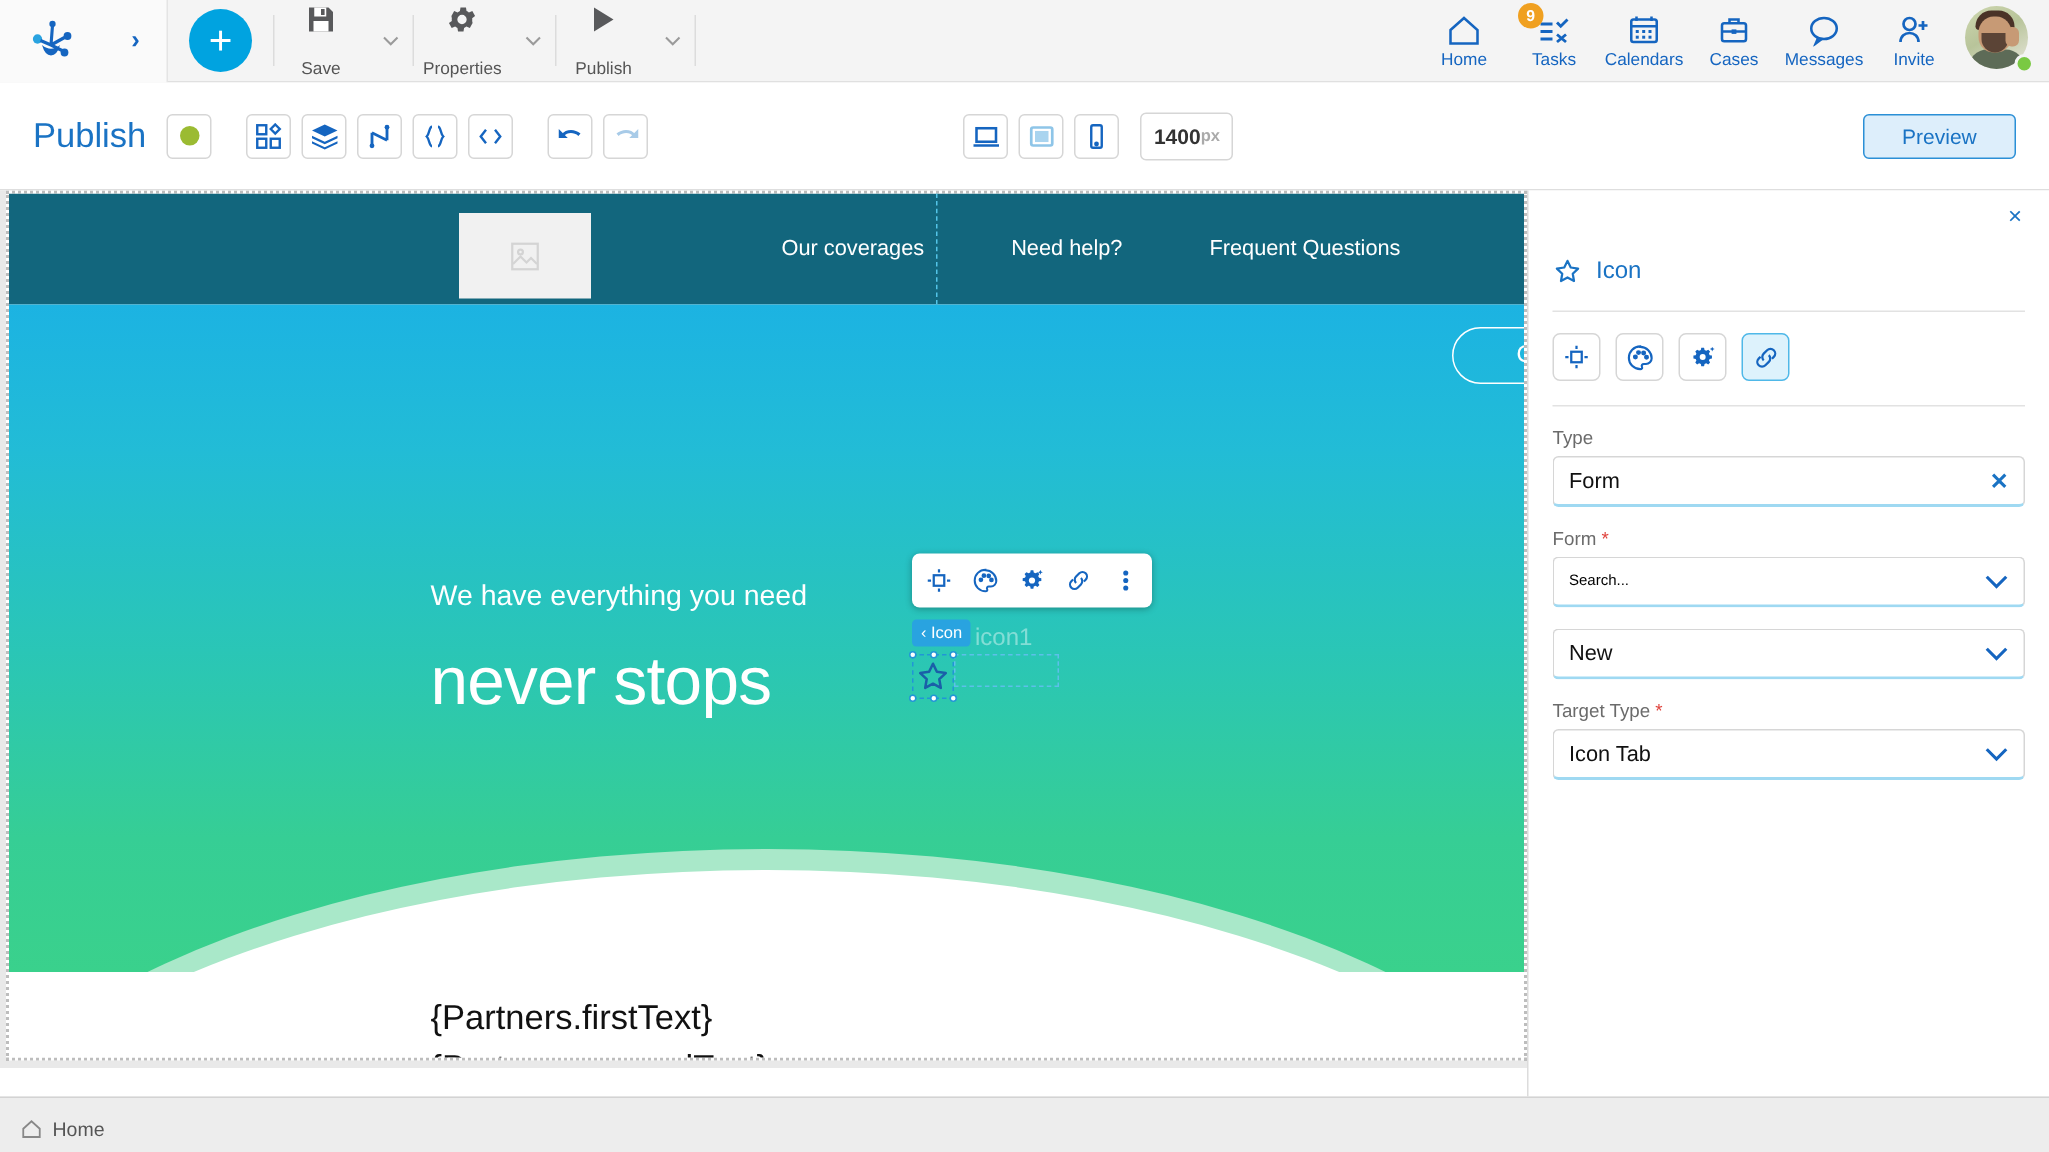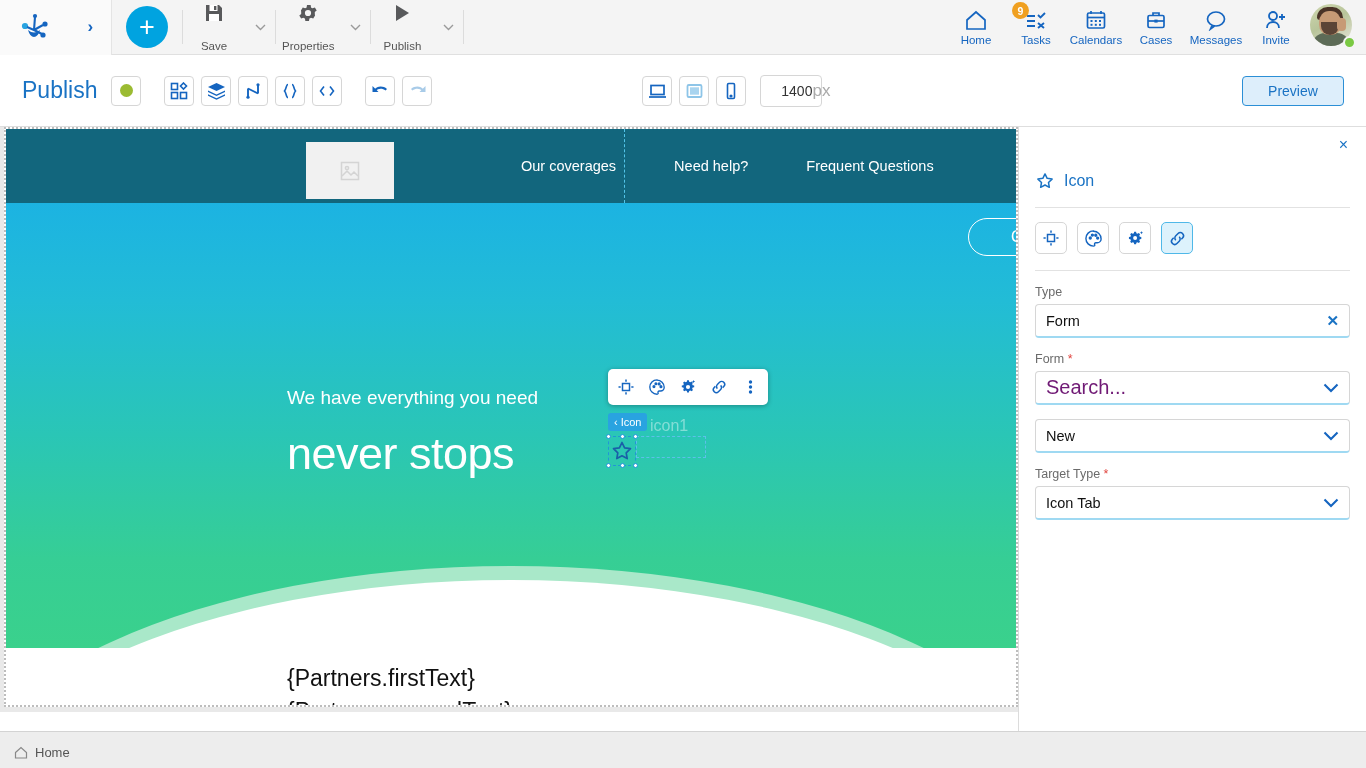--- a/index.html
+++ b/index.html
@@ -107,24 +107,24 @@
     background: #fff; display: flex; align-items: center; justify-content: center;
     margin-right: 7px; cursor: pointer; flex: none;
   }
   .sqbtn.nogap { margin-right: 0; }
   .green-dot { width: 13px; height: 13px; border-radius: 50%; background: #9bbb32; }
   .grp-gap { width: 16px; flex: none; }
   .device-group { display: flex; align-items: center; margin: 0 auto; }
   .px-box {
     width: 62px; height: 32px; border: 1px solid #d6d6d6; border-radius: 4px;
     background: #fff; display: flex; align-items: center; justify-content: space-between;
-    padding: 0 20px; margin-left: 14px;
+    padding: 0 8px; margin-left: 14px; font-weight: bold;
   }
   .px-box .val { font-size: 14px; color: #333; }
-  .px-box .unit { font-size: 17px; color: #aaa; }
+  .px-box .unit { font-size: 11px; color: #aaa; }
   .preview-btn {
     margin-left: auto; width: 102px; height: 30px;
     border: 1px solid #2b8fd6; border-radius: 4px; background: #ddeefb;
     color: #1a73c4; font-size: 14px;
     display: flex; align-items: center; justify-content: center; cursor: pointer;
   }
 
   
   .canvas-area {
     position: absolute; top: 127px; left: 0; width: 1018px; height: 585px;
@@ -238,21 +238,21 @@
   .rp-tab.active { background: #ddf2fc; border-color: #4fb8e8; }
   .fld { margin-top: 14px; }
   .fld-label { font-size: 12.5px; color: #6b6b6b; margin-bottom: 5px; }
   .req { color: #e0443e; }
   .fld-ctl {
     height: 34px; border: 1px solid #d6d6d6; border-bottom: 2px solid #9fd9f2;
     border-radius: 4px; background: #fff; display: flex; align-items: center;
     padding: 0 10px; justify-content: space-between; cursor: pointer;
   }
   .fld-ctl .v { font-size: 14.5px; color: #111; }
-  .fld-ctl .ph { font-size: 20px; color: #701a75; }
+  .fld-ctl .ph { font-size: 10px; color: #000000; }
   .x-clear { color: #1a73c4; font-size: 15px; font-weight: bold; }
 
   
   .btabs {
     position: absolute; bottom: 0; left: 0; width: 1366px; height: 37px;
     background: #ededed; border-top: 1px solid #d3d3d3; display: flex; align-items: flex-end;
   }
   .btab {
     height: 31px; display: flex; align-items: center; gap: 7px;
     padding: 0 14px; font-size: 13px; color: #555; cursor: pointer;

